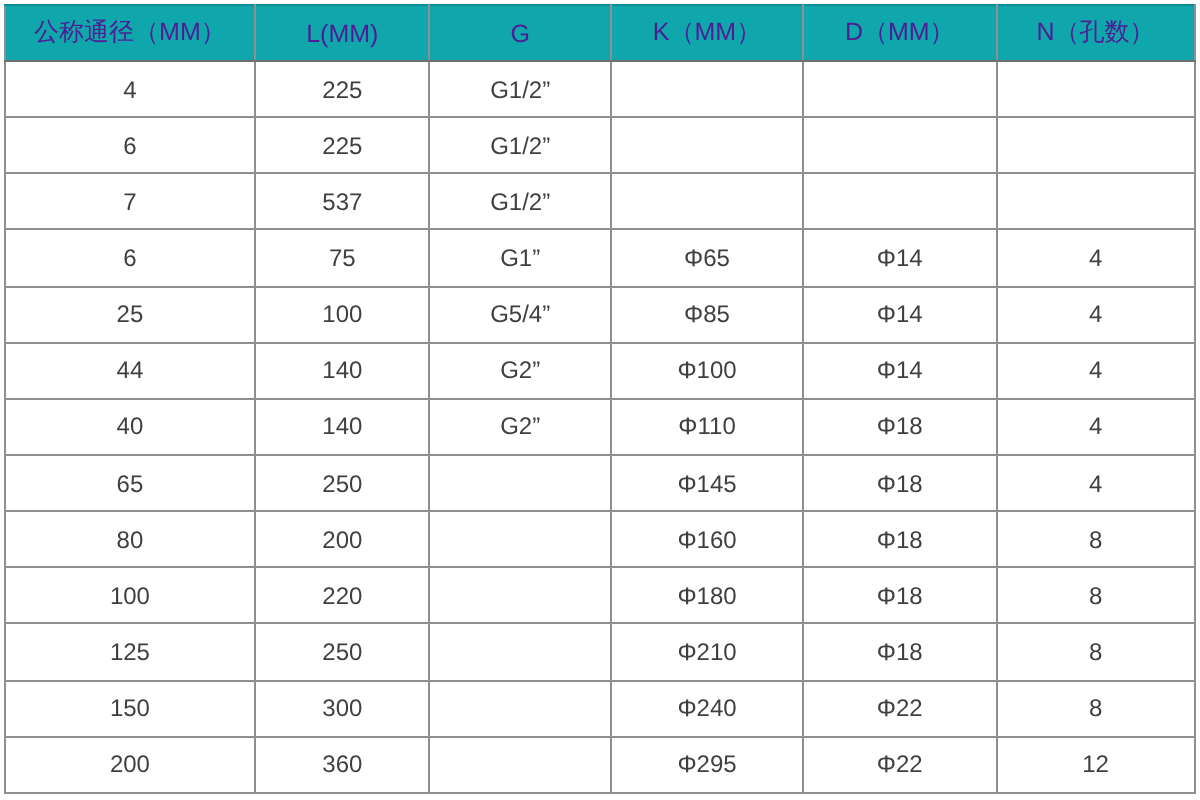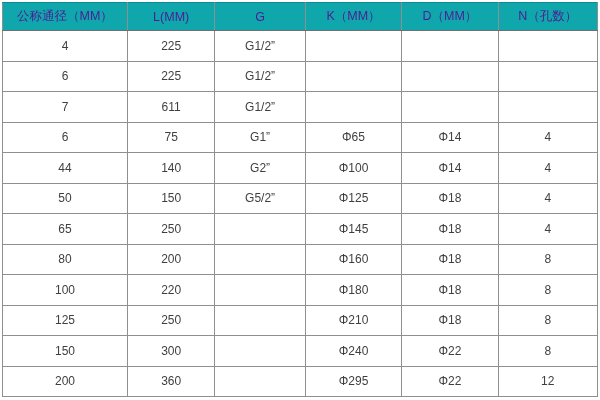--- a/index.html
+++ b/index.html
@@ -94,47 +94,55 @@
         <tr>
           <td>6</td>
           <td>225</td>
           <td>G1/2”</td>
           <td></td>
           <td></td>
           <td></td>
         </tr>
         <tr>
           <td>7</td>
-          <td>611</td>
+          <td>537</td>
           <td>G1/2”</td>
           <td></td>
           <td></td>
           <td></td>
         </tr>
         <tr>
           <td>6</td>
           <td>75</td>
           <td>G1”</td>
           <td>Φ65</td>
           <td>Φ14</td>
           <td>4</td>
         </tr>
         <tr>
+          <td>25</td>
+          <td>100</td>
+          <td>G5/4”</td>
+          <td>Φ85</td>
+          <td>Φ14</td>
+          <td>4</td>
+        </tr>
+        <tr>
           <td>44</td>
           <td>140</td>
           <td>G2”</td>
           <td>Φ100</td>
           <td>Φ14</td>
           <td>4</td>
         </tr>
         <tr>
-          <td>50</td>
-          <td>150</td>
-          <td>G5/2”</td>
-          <td>Φ125</td>
+          <td>40</td>
+          <td>140</td>
+          <td>G2”</td>
+          <td>Φ110</td>
           <td>Φ18</td>
           <td>4</td>
         </tr>
         <tr>
           <td>65</td>
           <td>250</td>
           <td></td>
           <td>Φ145</td>
           <td>Φ18</td>
           <td>4</td>

